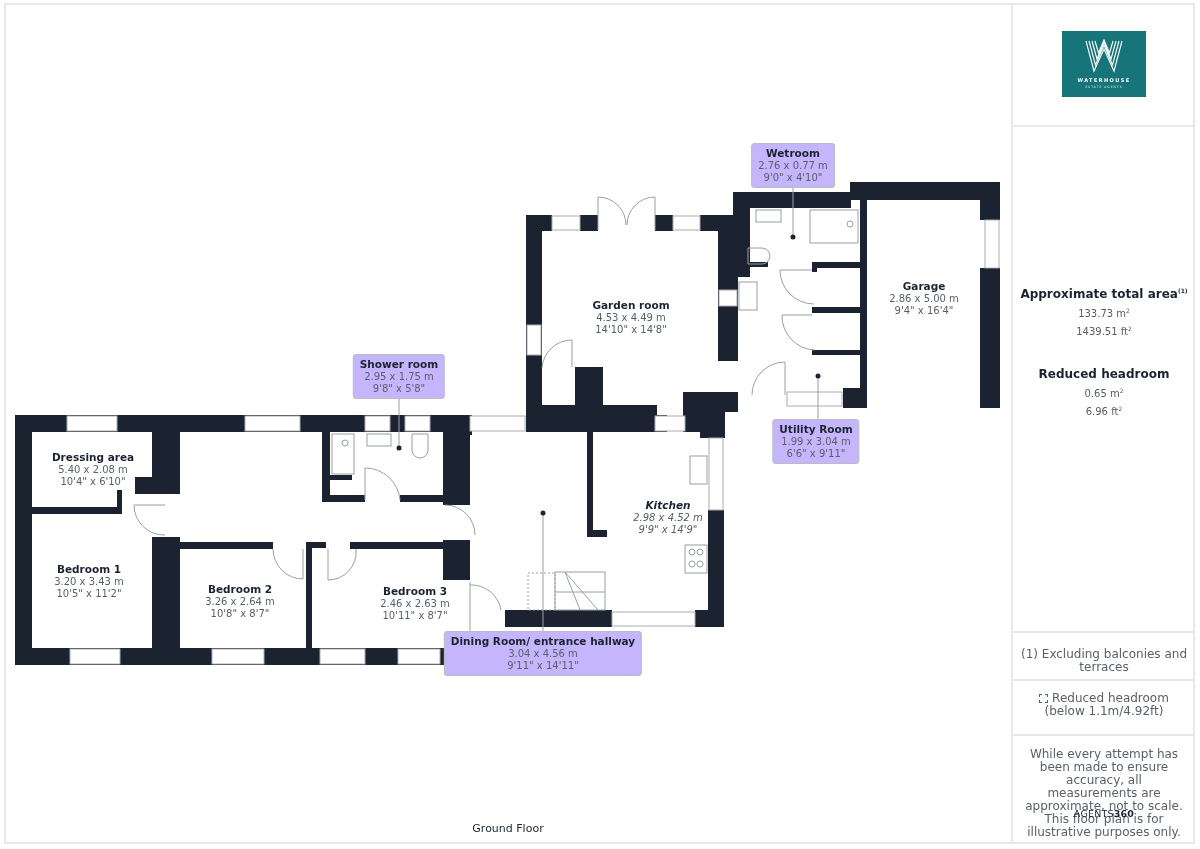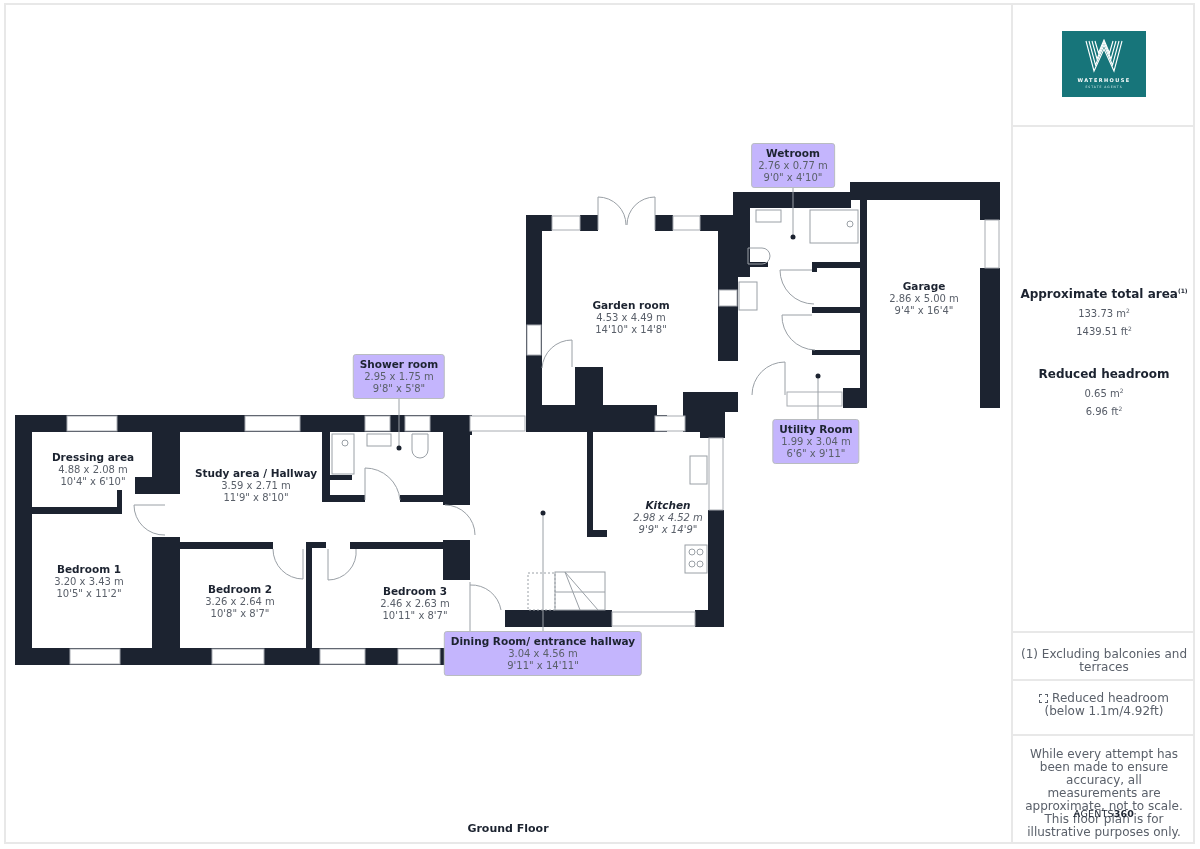--- a/index.html
+++ b/index.html
@@ -23,21 +23,21 @@
   .area-val sup { font-size: 6px; }
   .note { font-size: 12px; color: #5a606a; line-height: 13px; }
   .brand { font-size: 9.5px; color: #1c2330; letter-spacing: 0.2px; }
   .brand b { font-weight: bold; }
   .plan { position: absolute; left: 0; top: 0; width: 1010px; height: 849px; }
   .lbl { position: absolute; text-align: center; white-space: nowrap; transform: translateX(-50%); }
   .lbl .nm { font-size: 10.5px; font-weight: bold; color: #1c2330; line-height: 13px; }
   .lbl .dm { font-size: 10px; color: #5a606a; line-height: 12px; }
   .boxed { background: #c4b5fd; border: 1.5px solid #b9bcc0; border-radius: 3px; padding: 3px 6px 3px 6px; }
   .floor-title { position: absolute; left: 508px; top: 822px; transform: translateX(-50%);
-                 font-size: 11px; font-weight: bold; color: #1c2330; }
+                 font-size: 11px; font-weight: normal; color: #1c2330; }
 </style>
 </head>
 <body>
 
 <div class="frame"></div>
 
 <div class="plan">
   <svg width="1010" height="849" viewBox="0 0 1010 849" xmlns="http://www.w3.org/2000/svg">
     <g fill="#1c2330">
 
@@ -210,27 +210,22 @@
     <div class="dm">2.95 x 1.75 m</div>
     <div class="dm">9'8" x 5'8"</div>
   </div>
   <div class="lbl boxed" style="left:816px;top:419px;">
     <div class="nm">Utility Room</div>
     <div class="dm">1.99 x 3.04 m</div>
     <div class="dm">6'6" x 9'11"</div>
   </div>
   <div class="lbl" style="left:93px;top:451px;">
     <div class="nm">Dressing area</div>
-    <div class="dm">4.88 x 2.08 m</div>
+    <div class="dm">5.40 x 2.08 m</div>
     <div class="dm">10'4" x 6'10"</div>
-  </div>
-  <div class="lbl" style="left:256px;top:467px;">
-    <div class="nm">Study area / Hallway</div>
-    <div class="dm">3.59 x 2.71 m</div>
-    <div class="dm">11'9" x 8'10"</div>
   </div>
   <div class="lbl" style="left:668px;top:499px;font-style:italic;">
     <div class="nm">Kitchen</div>
     <div class="dm">2.98 x 4.52 m</div>
     <div class="dm">9'9" x 14'9"</div>
   </div>
   <div class="lbl" style="left:89px;top:563px;">
     <div class="nm">Bedroom 1</div>
     <div class="dm">3.20 x 3.43 m</div>
     <div class="dm">10'5" x 11'2"</div>

